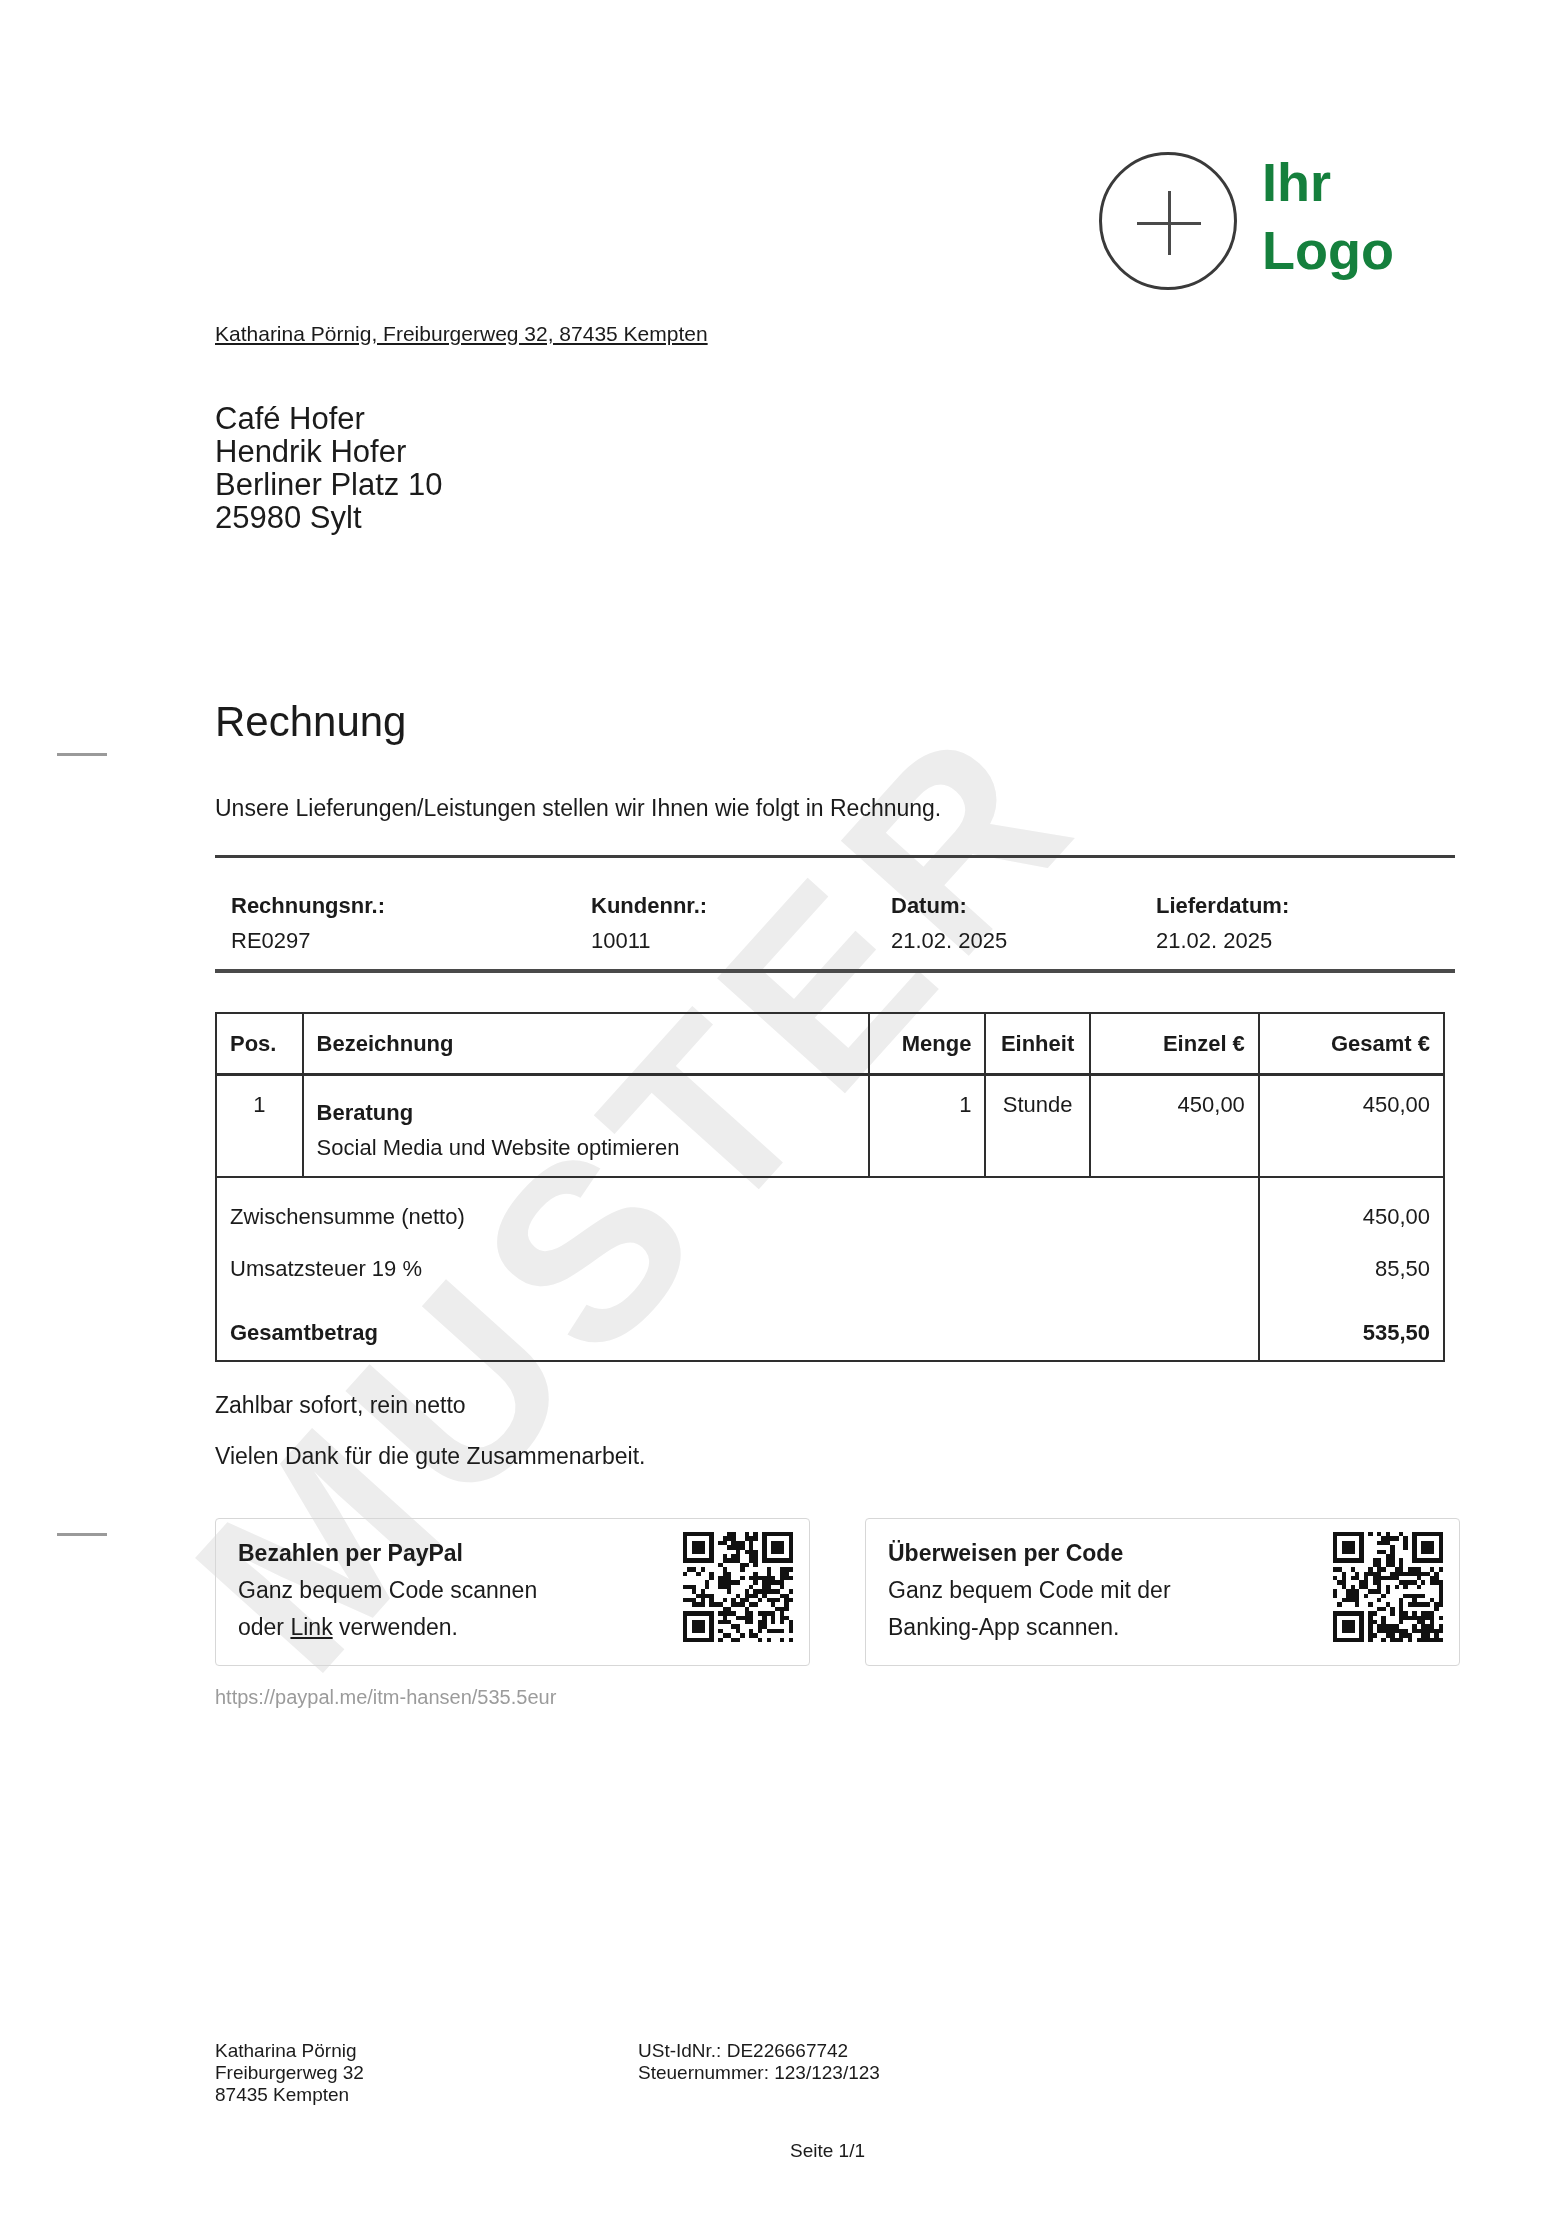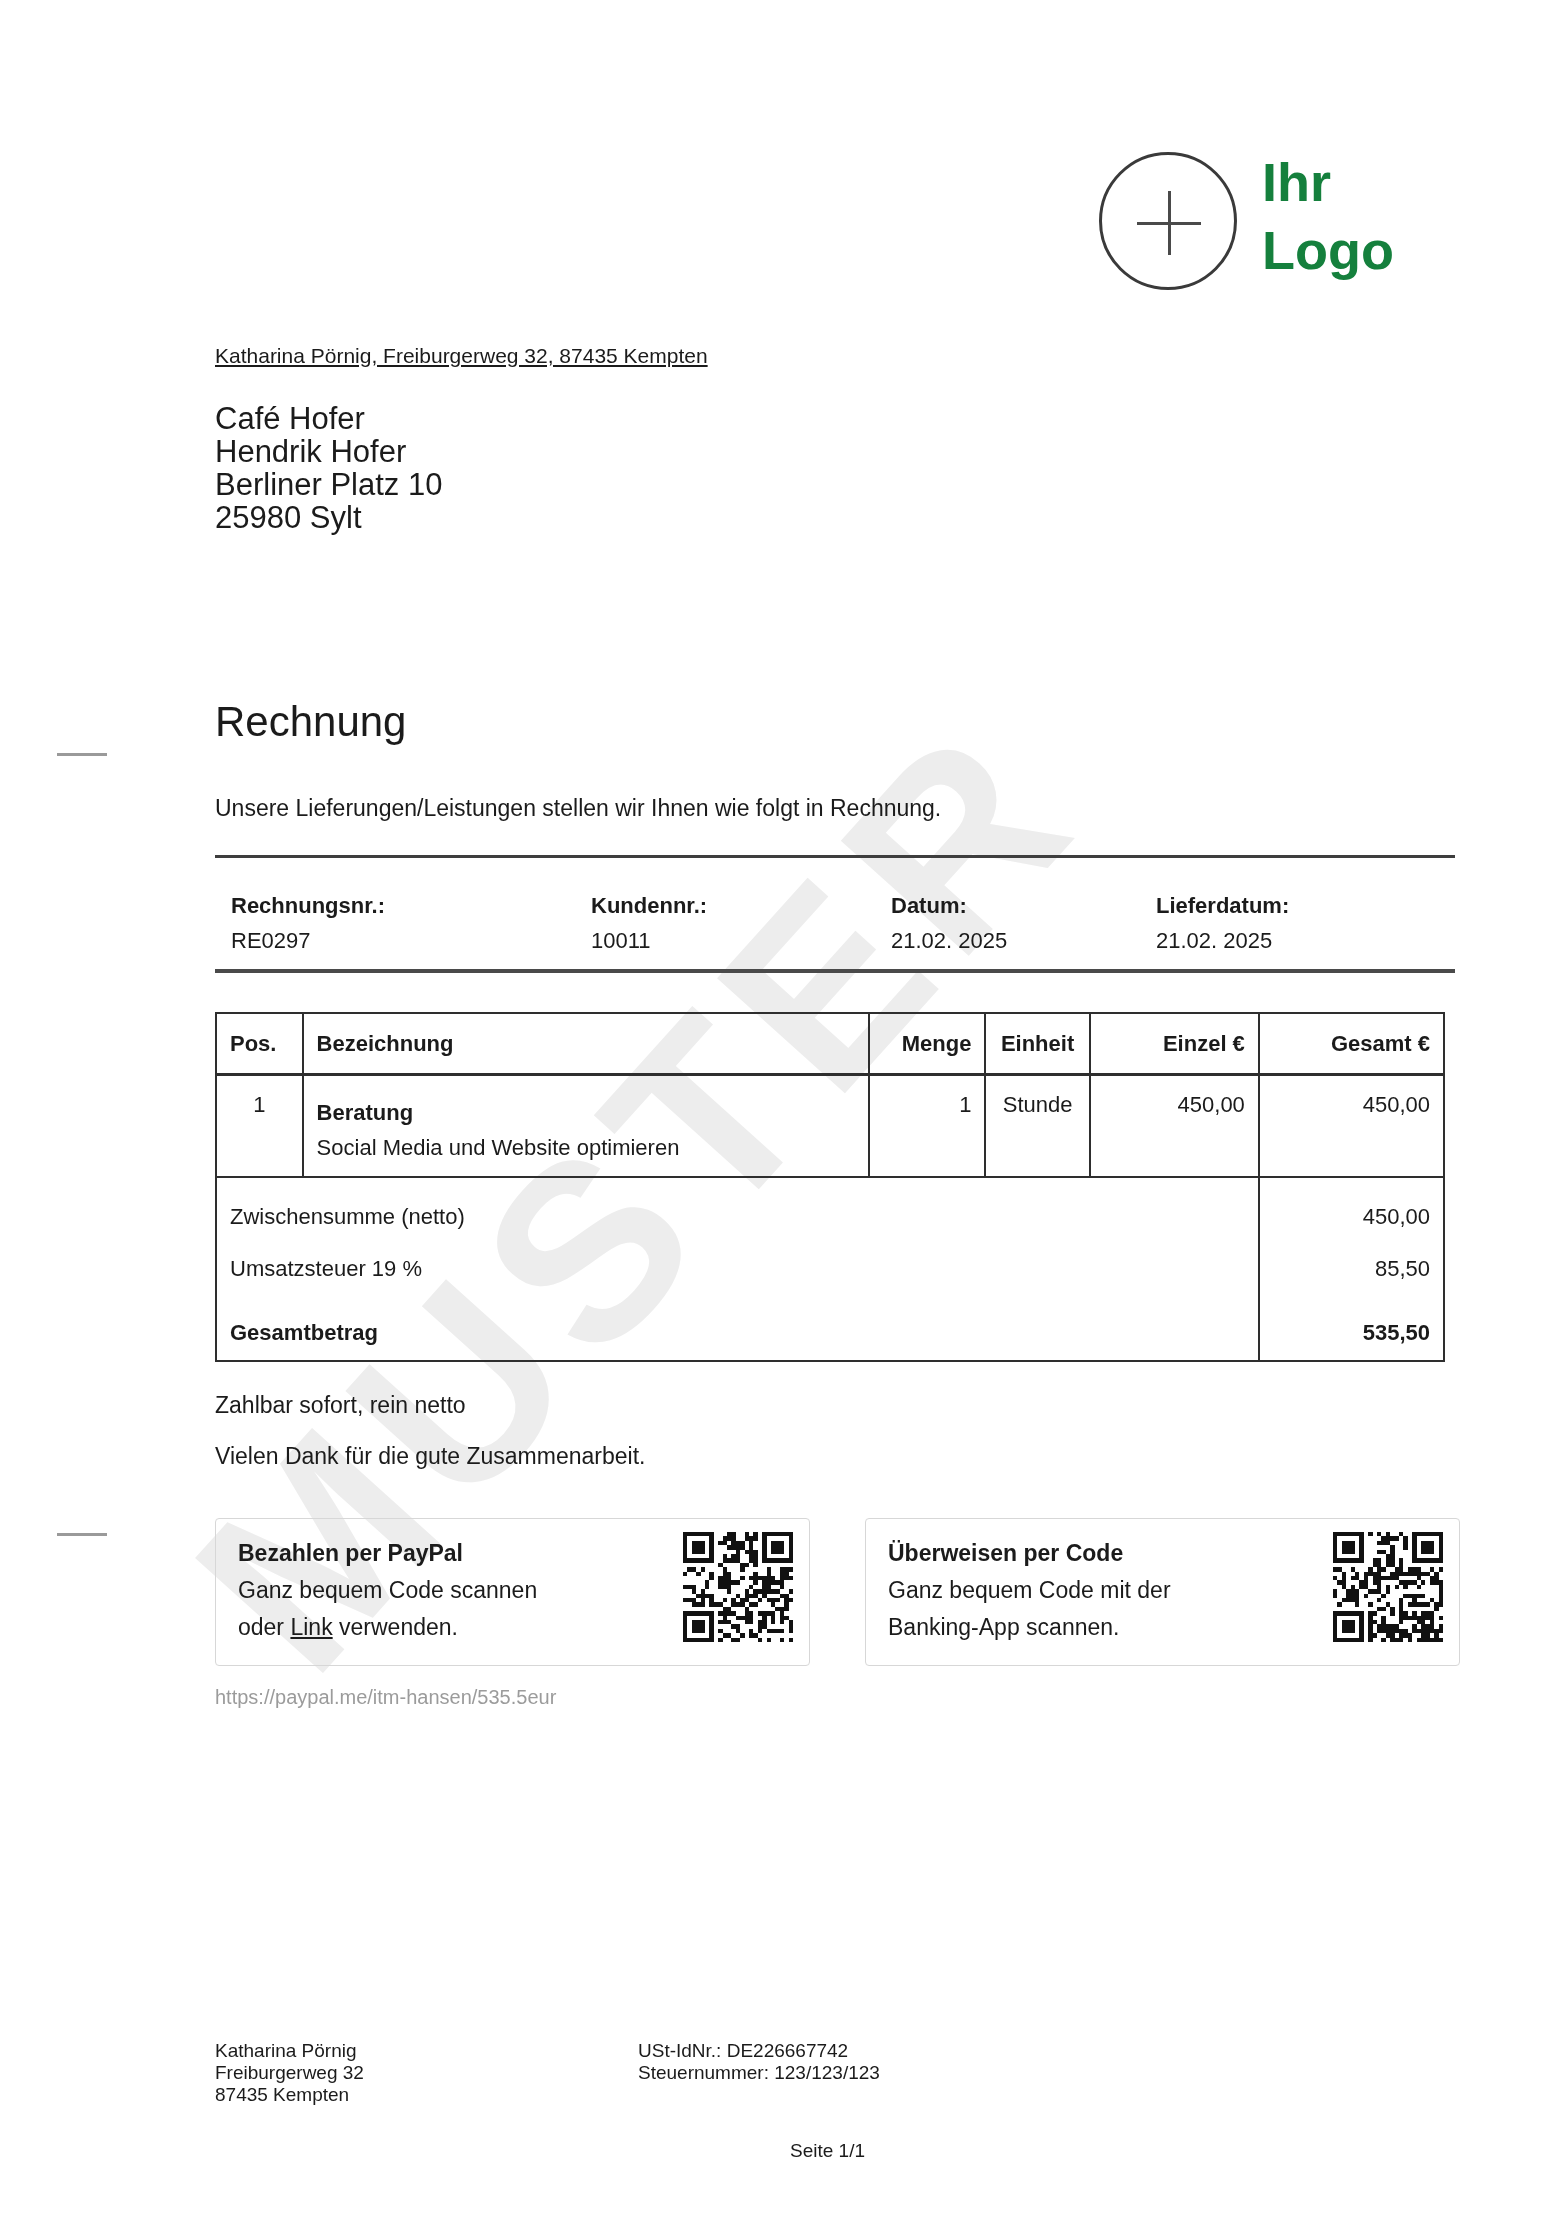--- a/index.html
+++ b/index.html
@@ -19,21 +19,21 @@
   .layer{position:absolute;inset:0;z-index:1;}
   
   .logo-circle{
     left:1099px;top:152px;width:138px;height:138px;border:3px solid #3a3a3a;
     border-radius:50%;box-sizing:border-box;
   }
   .logo-plus-v{position:absolute;left:66px;top:36px;width:2.5px;height:64px;background:#4a4a4a;}
   .logo-plus-h{position:absolute;left:35px;top:67px;width:64px;height:2.5px;background:#4a4a4a;}
   .logo-text{left:1262px;top:148px;font-size:54px;font-weight:700;line-height:68px;color:#15803d;}
   
-  .sender{left:215px;top:344px;font-size:21px;text-decoration:underline;}
+  .sender{left:215px;top:322px;font-size:21px;text-decoration:underline;}
   .recipient{left:215px;top:402px;font-size:31px;line-height:33px;}
   
   .fold{left:57px;width:50px;height:3px;background:#9a9a9a;}
   .fold.m1{top:753px;} .fold.m2{top:1533px;}
   
   .title{left:215px;top:698px;font-size:42px;font-weight:400;}
   .intro{left:215px;top:795px;font-size:23px;}
   
   .meta{
     left:215px;top:855px;width:1240px;box-sizing:border-box;display:flex;

